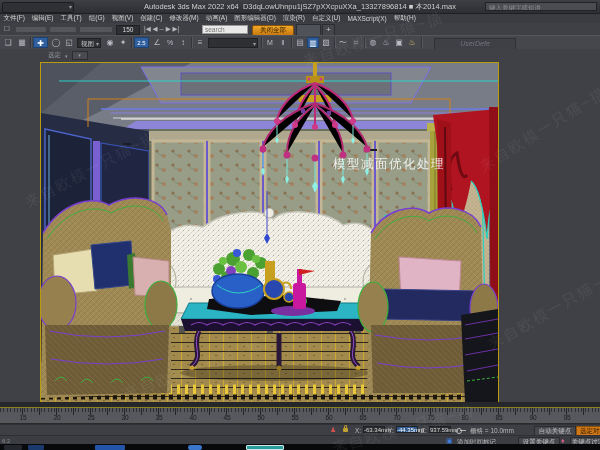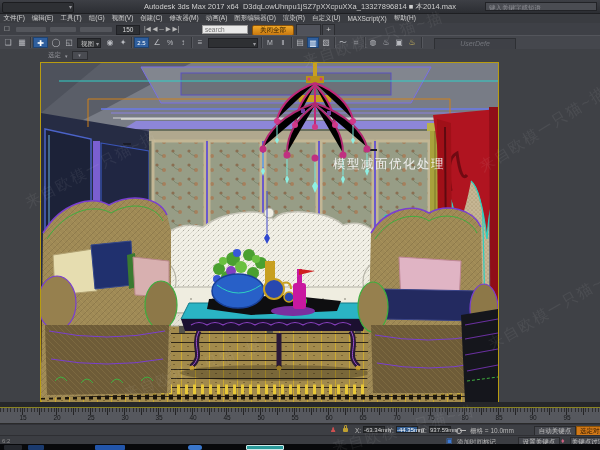--- a/index.html
+++ b/index.html
@@ -80,21 +80,21 @@
   #wm-layer{left:0;top:0;width:600px;height:450px;pointer-events:none;z-index:60;}
   .wm{position:absolute;color:#e8e8e8;opacity:0.07;font-size:15px;white-space:nowrap;letter-spacing:2px;}
 </style>
 </head>
 <body>
 
 <div id="titlebar" class="abs">
   <div class="qat abs">
       <span class="dd">▾</span>
     </div>
-  <div id="title-text" class="abs"><span>Autodesk 3ds Max 2017 x64</span>&nbsp;&nbsp;<span>D3dqLowUhnpu1jSZ7pXXcpuXXa_13327896814 ■ 本2014.max</span></div>
+  <div id="title-text" class="abs"><span>Autodesk 3ds Max 2022 x64</span>&nbsp;&nbsp;<span>D3dqLowUhnpu1jSZ7pXXcpuXXa_13327896814 ■ 本2014.max</span></div>
   <div id="infocenter" class="abs">键入关键字或短语</div>
 </div>
 
 <div id="menubar" class="abs">
   <span class="menu-item">文件(F)</span>
   <span class="menu-item">编辑(E)</span>
   <span class="menu-item">工具(T)</span>
   <span class="menu-item">组(G)</span>
   <span class="menu-item">视图(V)</span>
   <span class="menu-item">创建(C)</span>

